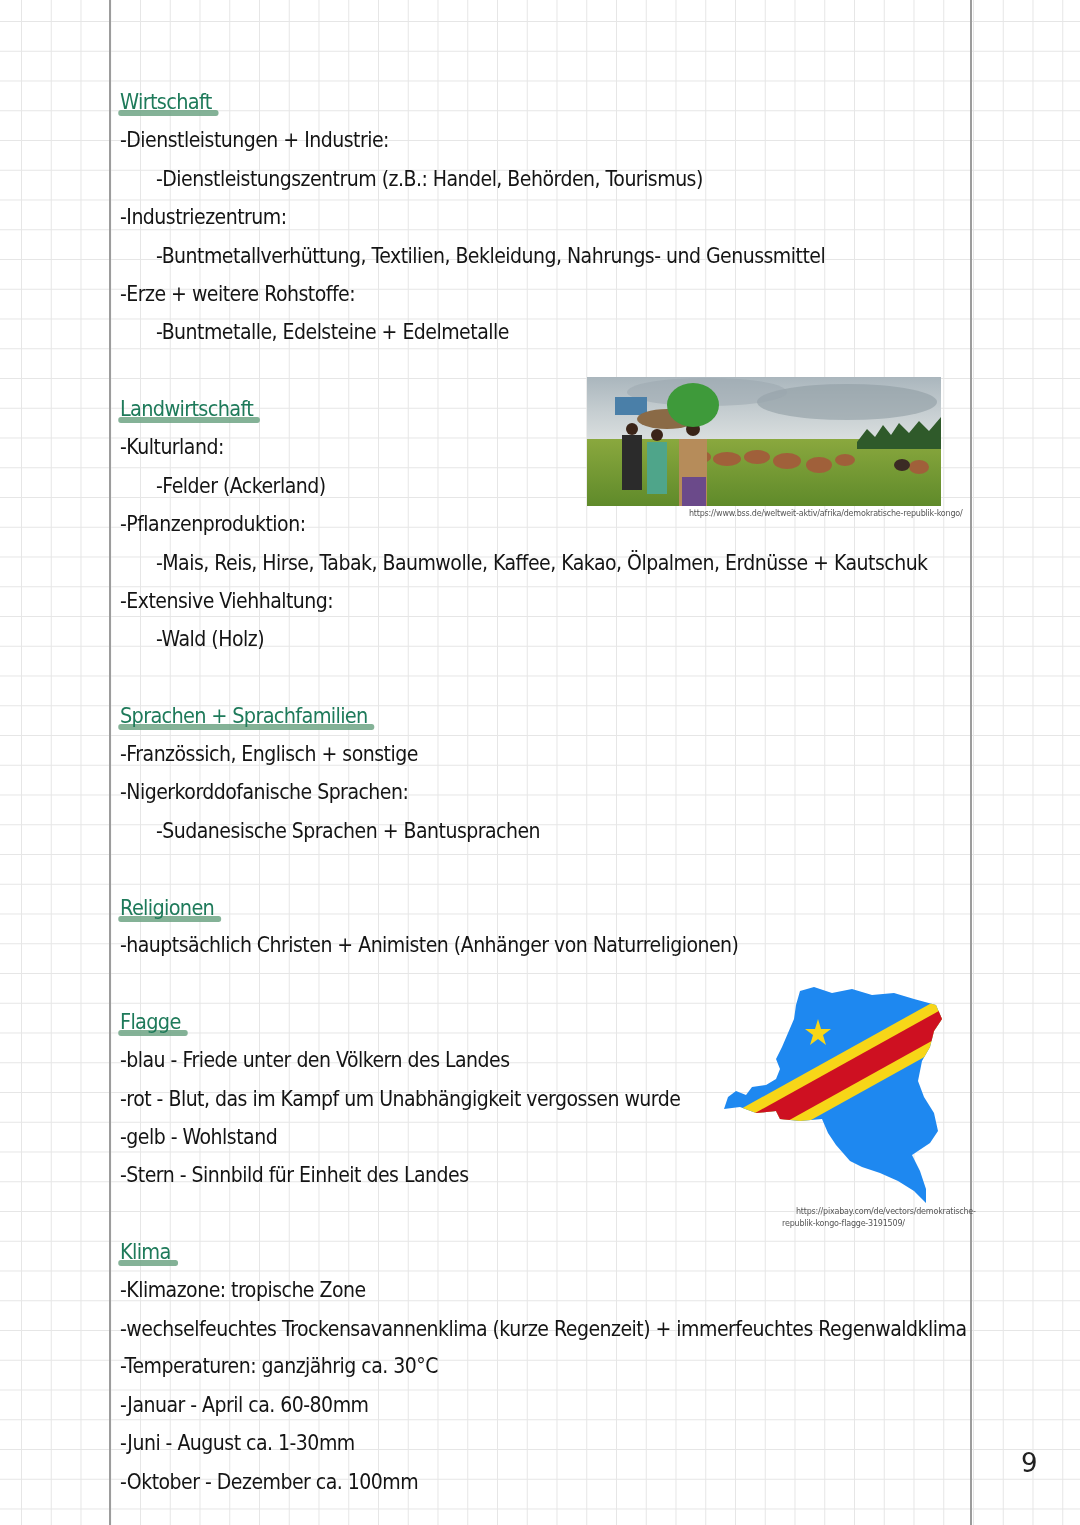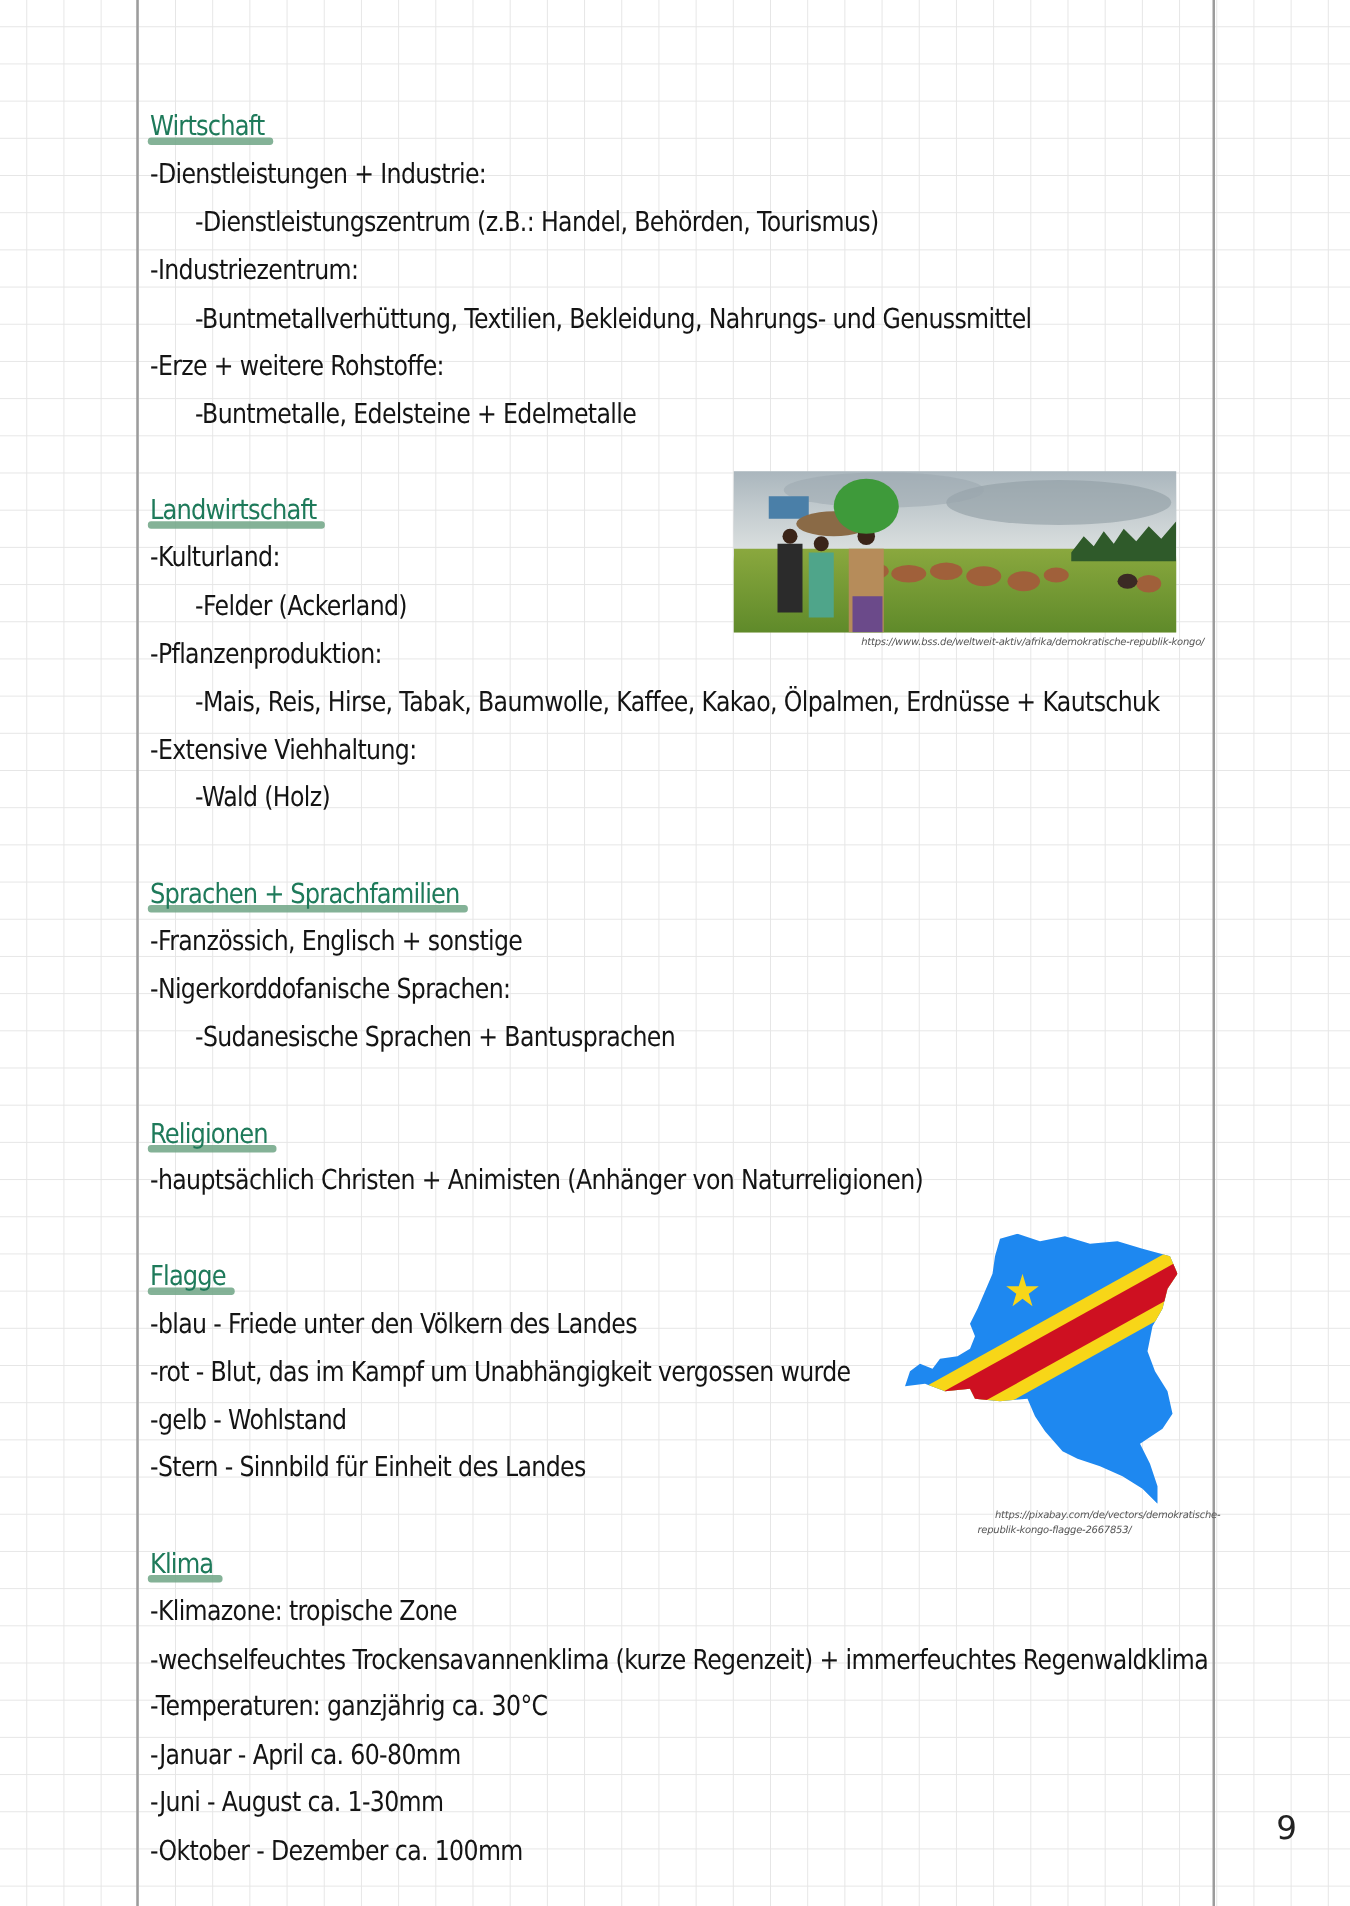--- a/index.html
+++ b/index.html
@@ -33,21 +33,21 @@
     font-size: 22px; line-height: 28px; letter-spacing: -0.6px;
     transform: scaleX(0.86); transform-origin: left center;
   }
   .l0 { left: 0; }
   .l1 { left: 36px; }
   .photo {
     position: absolute; left: 587px; top: 377px; width: 354px; height: 129px;
     overflow: hidden; background: linear-gradient(to bottom, #b9c3c8 0%, #9eaab1 35%, #cfd6d8 52%, #7b9b3c 56%, #6f9032 100%);
   }
   .credit {
-    position: absolute; font-size: 8px; color: #555; white-space: nowrap; letter-spacing: -0.2px; font-style: italic;
+    position: absolute; font-size: 8px; color: #555; white-space: nowrap; letter-spacing: -0.2px;
   }
   .page-num { position: absolute; left: 1021px; top: 1448px; font-size: 26px; color: #222; }
   .map { position: absolute; left: 722px; top: 985px; width: 224px; height: 222px; }
 </style>
 </head>
 <body>
 
 <div class="margin-line margin-left"></div>
 <div class="margin-line margin-right"></div>
 
@@ -161,15 +161,15 @@
     </defs>
     <g clip-path="url(#drc)">
       <rect width="224" height="222" fill="#1e88f0"></rect>
       <polygon points="-10,140 224,10 224,60 -10,190" fill="#f7d618"></polygon>
       <polygon points="-10,152 224,22 224,48 -10,178" fill="#ce1021"></polygon>
     </g>
     <polygon points="96,34 99,44 109,44 101,50 104,60 96,54 88,60 91,50 83,44 93,44" fill="#f7d618"></polygon>
   </svg>
 </div>
 <div class="credit" style="left:796px; top:1207px;">https://pixabay.com/de/vectors/demokratische-</div>
-<div class="credit" style="left:782px; top:1219px;">republik-kongo-flagge-2667853/</div>
+<div class="credit" style="left:782px; top:1219px;">republik-kongo-flagge-3191509/</div>
 
 <div class="page-num">9</div>
 
 </body></html>

